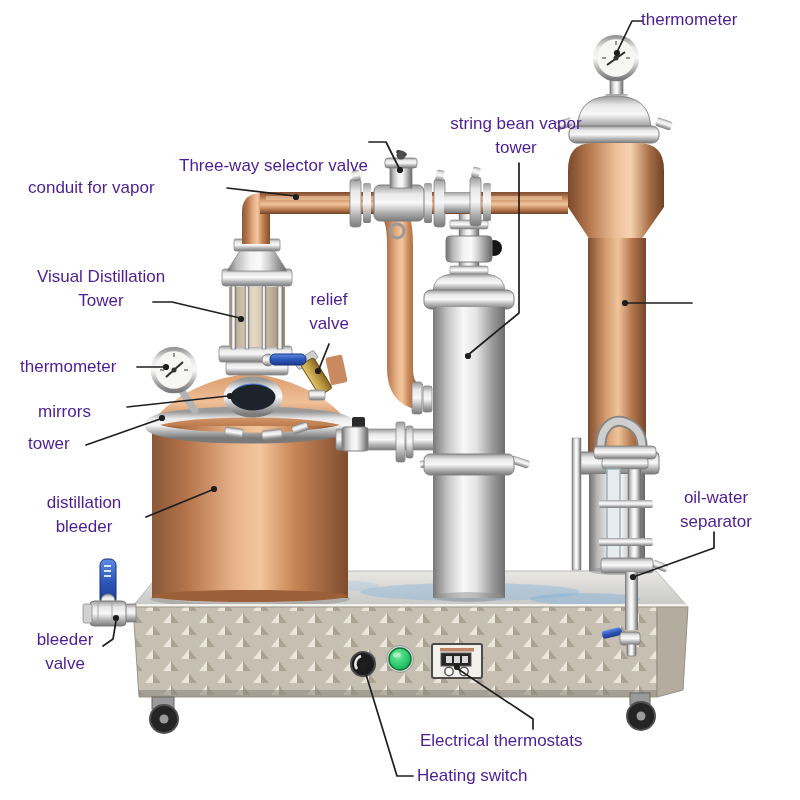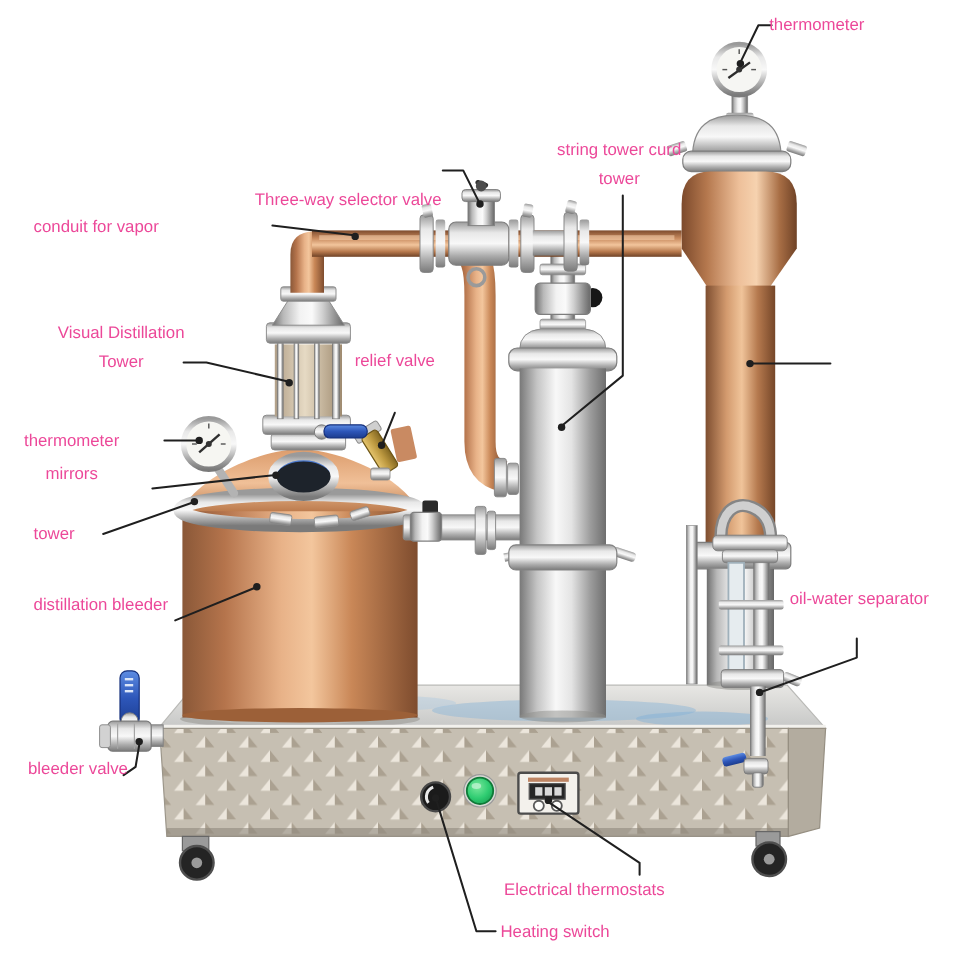--- a/index.html
+++ b/index.html
@@ -1,19 +1,19 @@
 <!DOCTYPE html>
 <html><head>
 <meta charset="utf-8">
 <style>
   html,body{margin:0;padding:0;background:#ffffff;}
   #figure{position:relative;width:800px;height:800px;background:#ffffff;overflow:hidden;
           font-family:"Liberation Sans", sans-serif;}
   #machine-svg{position:absolute;left:0;top:0;}
-  .label{position:absolute;font-size:14px;line-height:24.1px;color:#ec4899;}
+  .label{position:absolute;font-size:17px;line-height:24.1px;color:#4c1d95;}
   .center{text-align:center;}
   .right{text-align:right;}
   .nowrap{white-space:nowrap;}
 </style>
 </head>
 <body>
 
 <div id="figure">
 
 <svg id="machine-svg" width="800" height="800" viewBox="0 0 800 800">
@@ -380,25 +380,25 @@
     <g>
           <polyline points="364,668 397,776 413,776"></polyline>
           <circle cx="363" cy="665" r="3.1" fill="#1f1f1f" stroke="none"></circle>
         </g>
   </g>
 </svg>
 
 <div class="label nowrap" style="left:641px;top:8px;">thermometer</div>
 <div class="label right nowrap" style="left:88px;top:130px;width:280px;margin-top:24px;">Three-way selector valve</div>
 <div class="label nowrap" style="left:28px;top:176px;">conduit for vapor</div>
-<div class="label center" style="left:446px;top:112px;width:140px;">string tower curd tower</div>
+<div class="label center" style="left:446px;top:112px;width:140px;">string bean vapor tower</div>
 <div class="label center" style="left:28px;top:265px;width:146px;">Visual Distillation Tower</div>
 <div class="label center" style="left:293px;top:288px;width:72px;">relief valve</div>
 <div class="label nowrap" style="left:20px;top:355px;">thermometer</div>
-<div class="label nowrap" style="left:38px;top:382px;text-align:right;">mirrors</div>
+<div class="label nowrap" style="left:38px;top:400px;text-align:right;">mirrors</div>
 <div class="label nowrap" style="left:28px;top:432px;">tower</div>
 <div class="label center" style="left:20px;top:491px;width:128px;">distillation bleeder</div>
 <div class="label center" style="left:658px;top:486px;width:116px;">oil-water separator</div>
 <div class="label center" style="left:22px;top:628px;width:86px;">bleeder valve</div>
 <div class="label nowrap" style="left:420px;top:729px;">Electrical thermostats</div>
 <div class="label nowrap" style="left:417px;top:764px;">Heating switch</div>
 
 </div>
 
 </body></html>

